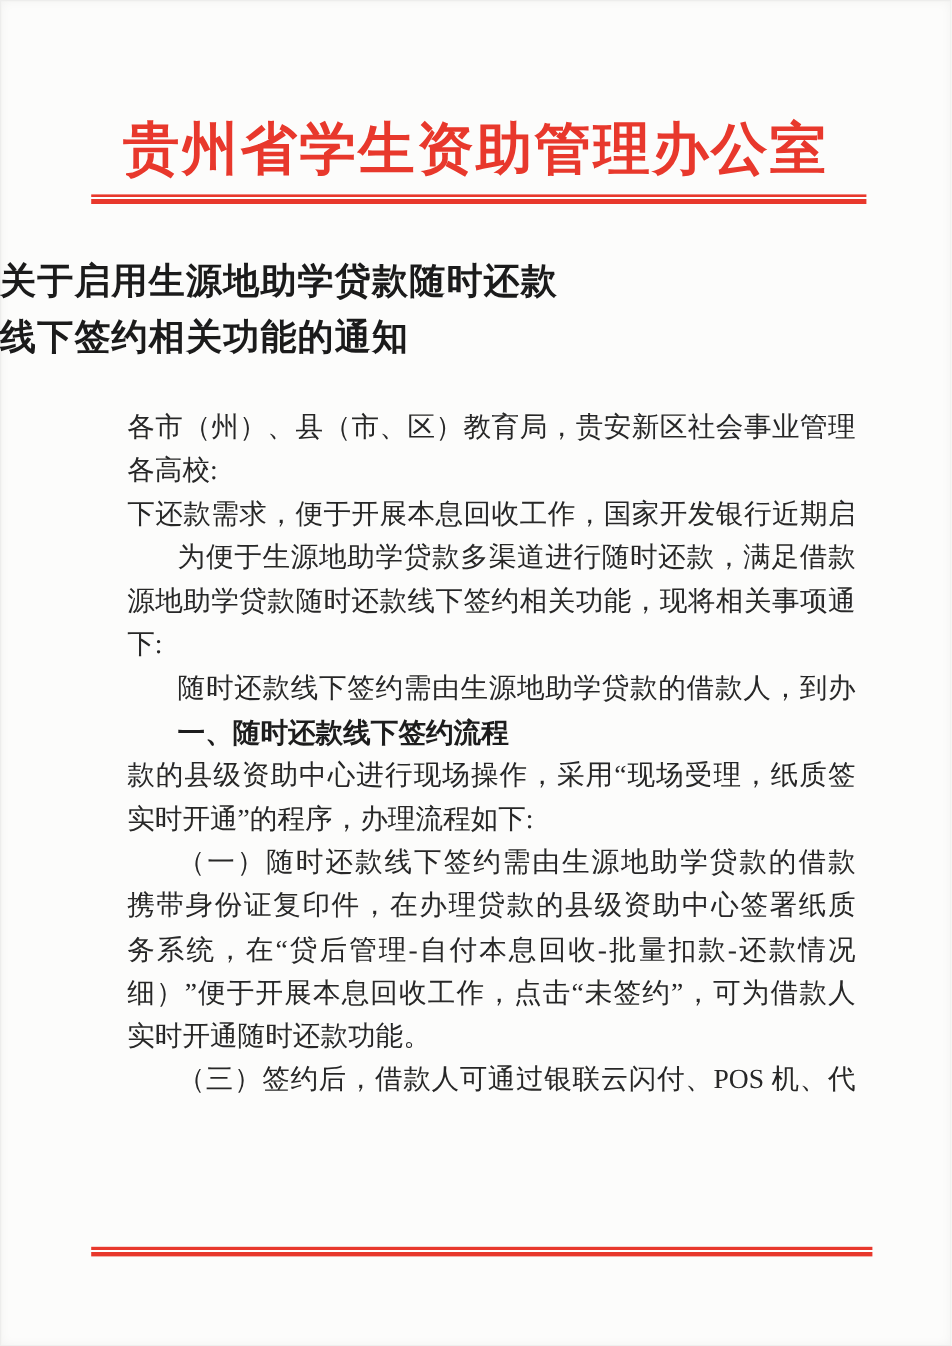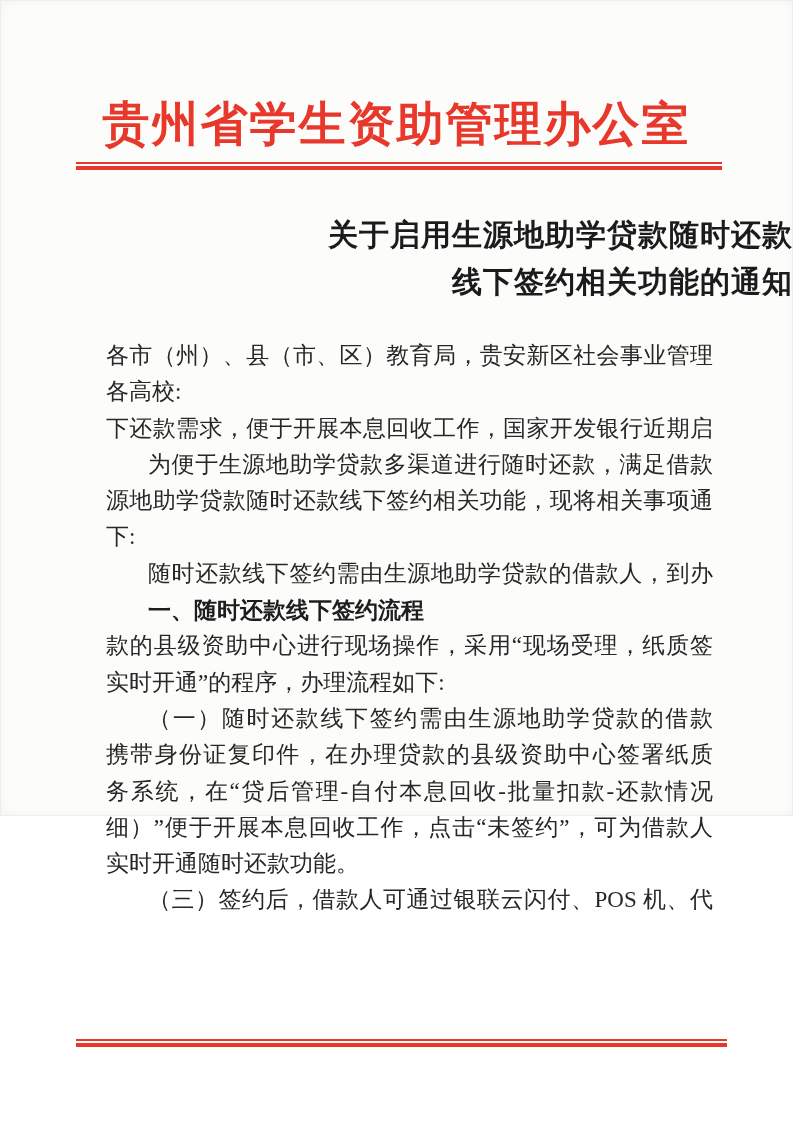--- a/index.html
+++ b/index.html
@@ -6,21 +6,21 @@
     margin: 0;
     padding: 0;
     width: 793px;
     height: 1122px;
     overflow: hidden;
     background: #ffffff;
   }
   .page {
     position: relative;
     width: 793px;
-    height: 816px;
+    height: 1122px;
     background: #fcfcfb;
     box-shadow: inset 0 0 0 1px #ededec, inset 0 0 10px rgba(0,0,0,0.05);
     font-family: "Liberation Serif", "DejaVu Serif", serif;
     color: #262626;
   }
   .letterhead {
     position: absolute;
     top: 93px;
     left: 0;
     width: 100%;
@@ -53,21 +53,21 @@
   .rule-bottom {
     top: 1039px;
     left: 76px;
     width: 651px;
   }
   .doc-title {
     position: absolute;
     top: 211px;
     left: 0;
     width: 100%;
-    text-align: right;
+    text-align: left;
     font-size: 30px;
     line-height: 47px;
     font-weight: bold;
     color: #1b1b1b;
     letter-spacing: 1px;
   }
   .doc-body {
     position: absolute;
     top: 338px;
     left: 106px;

